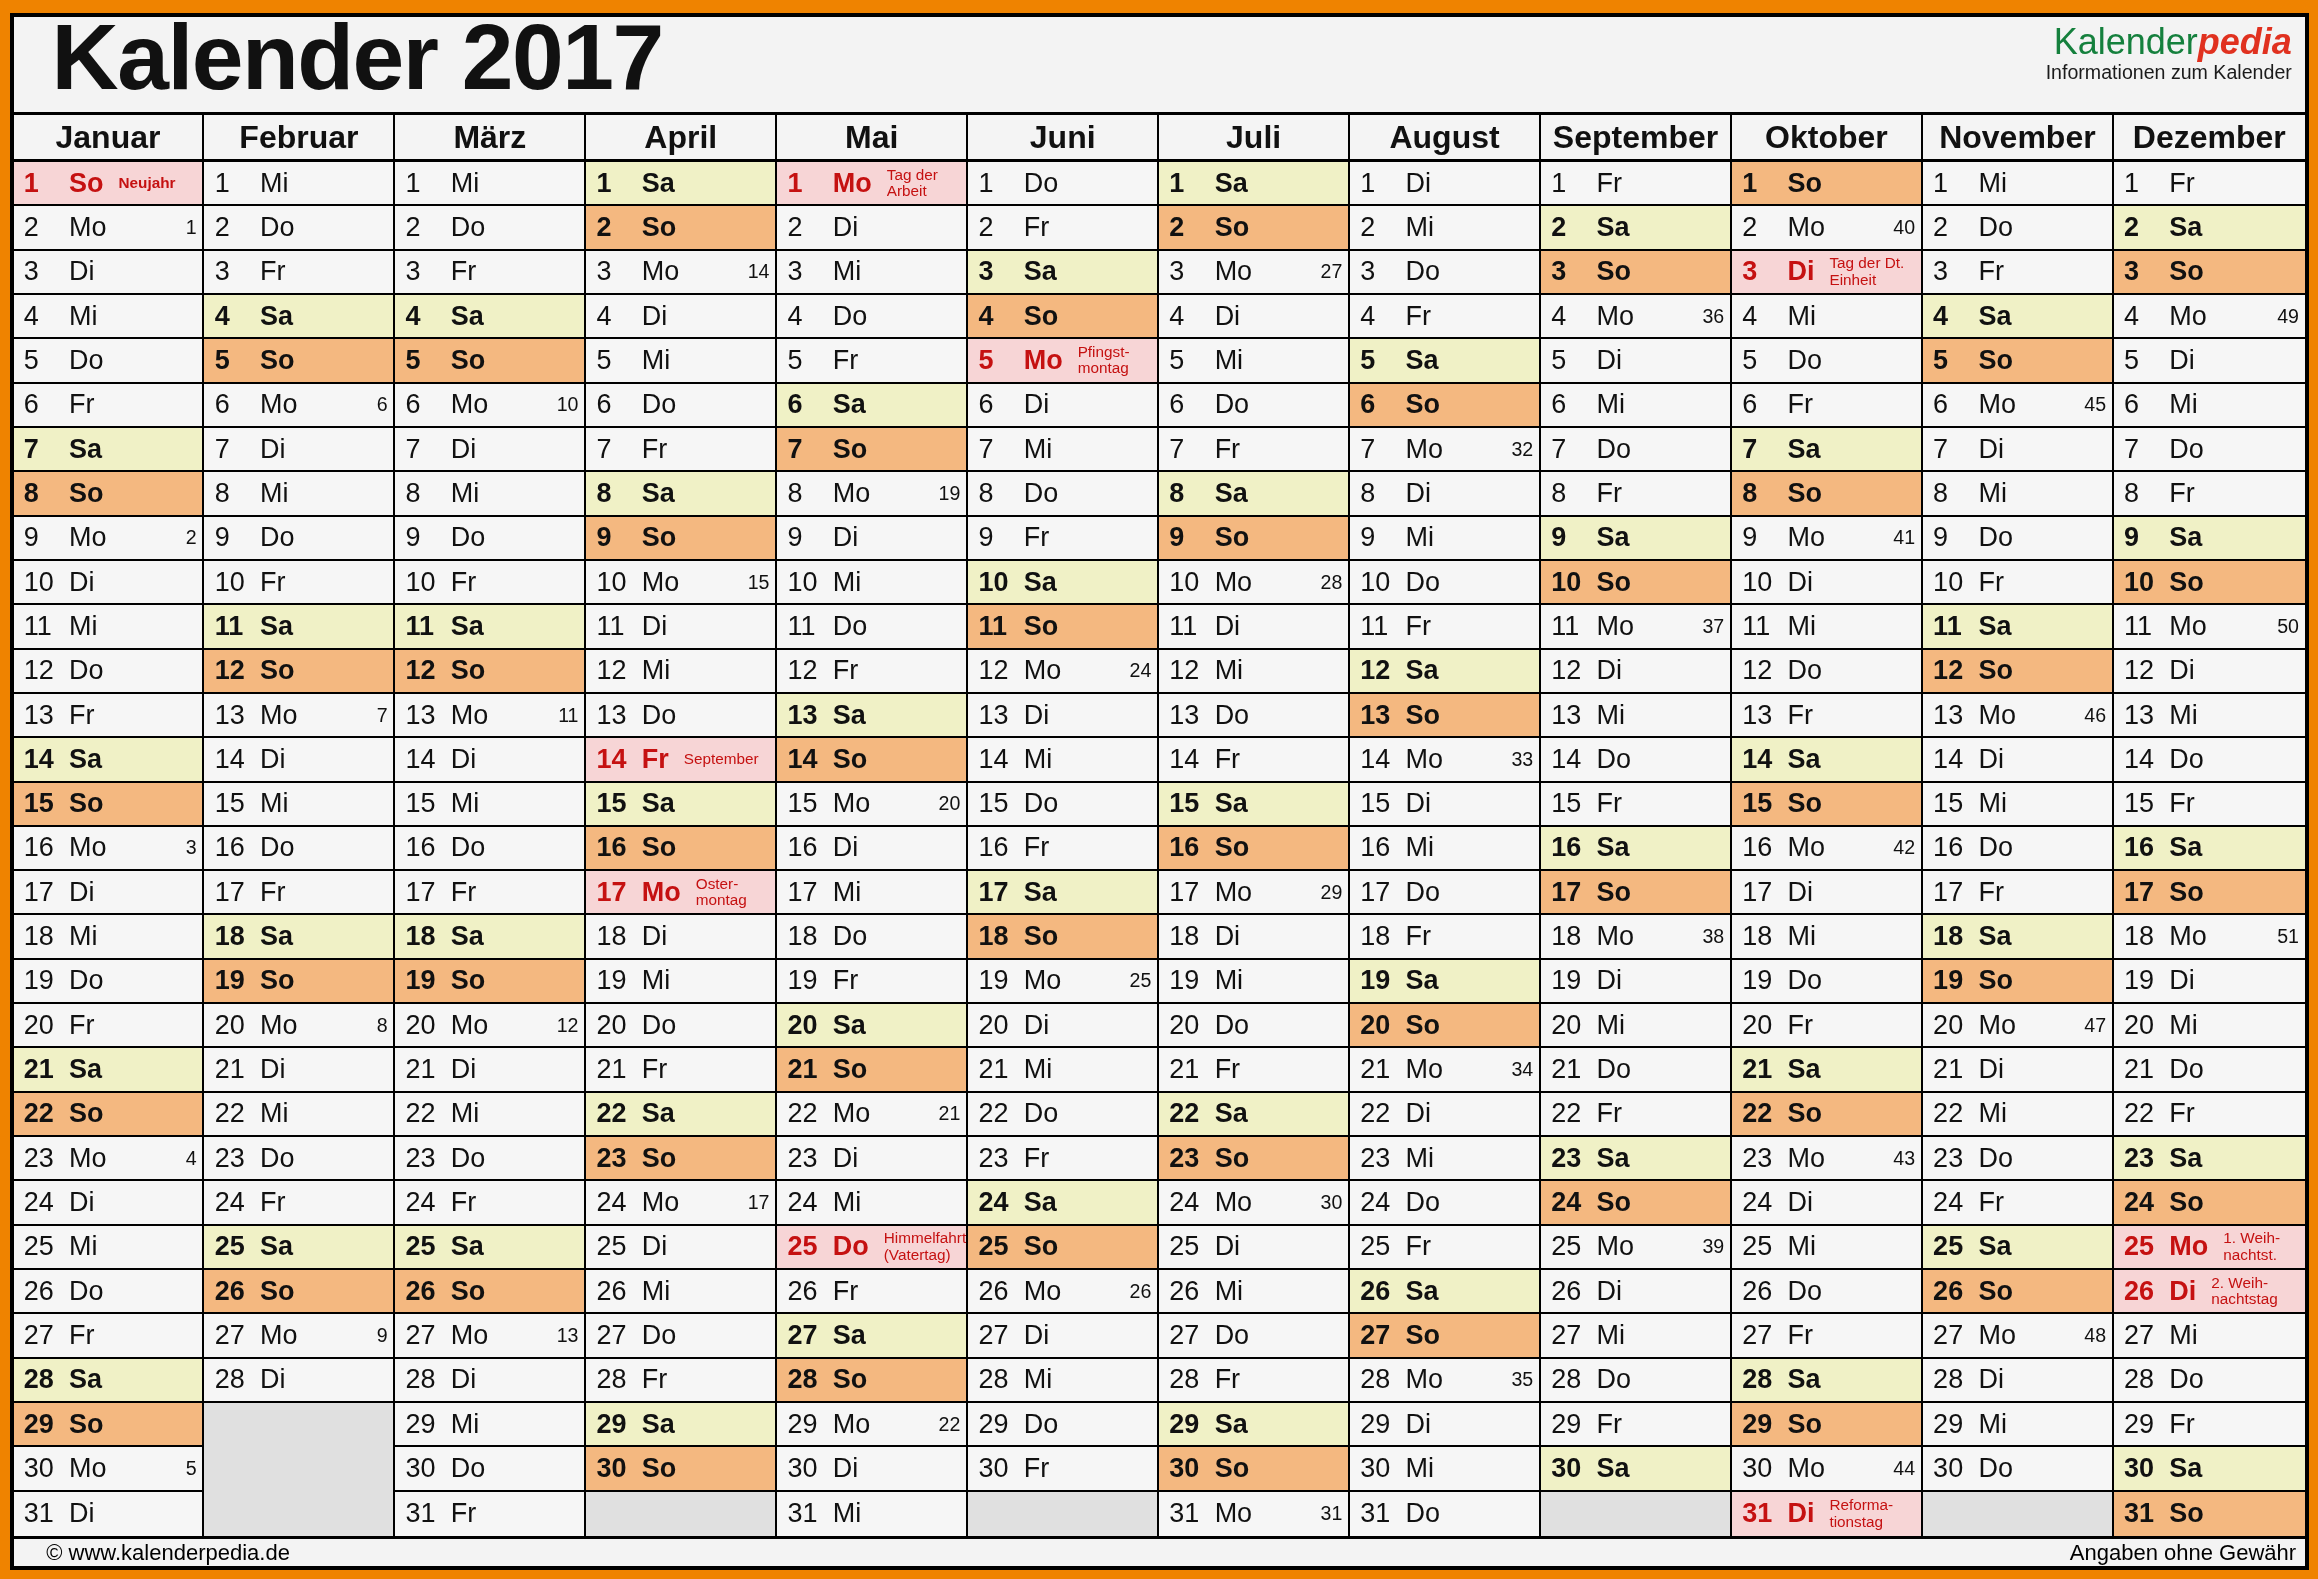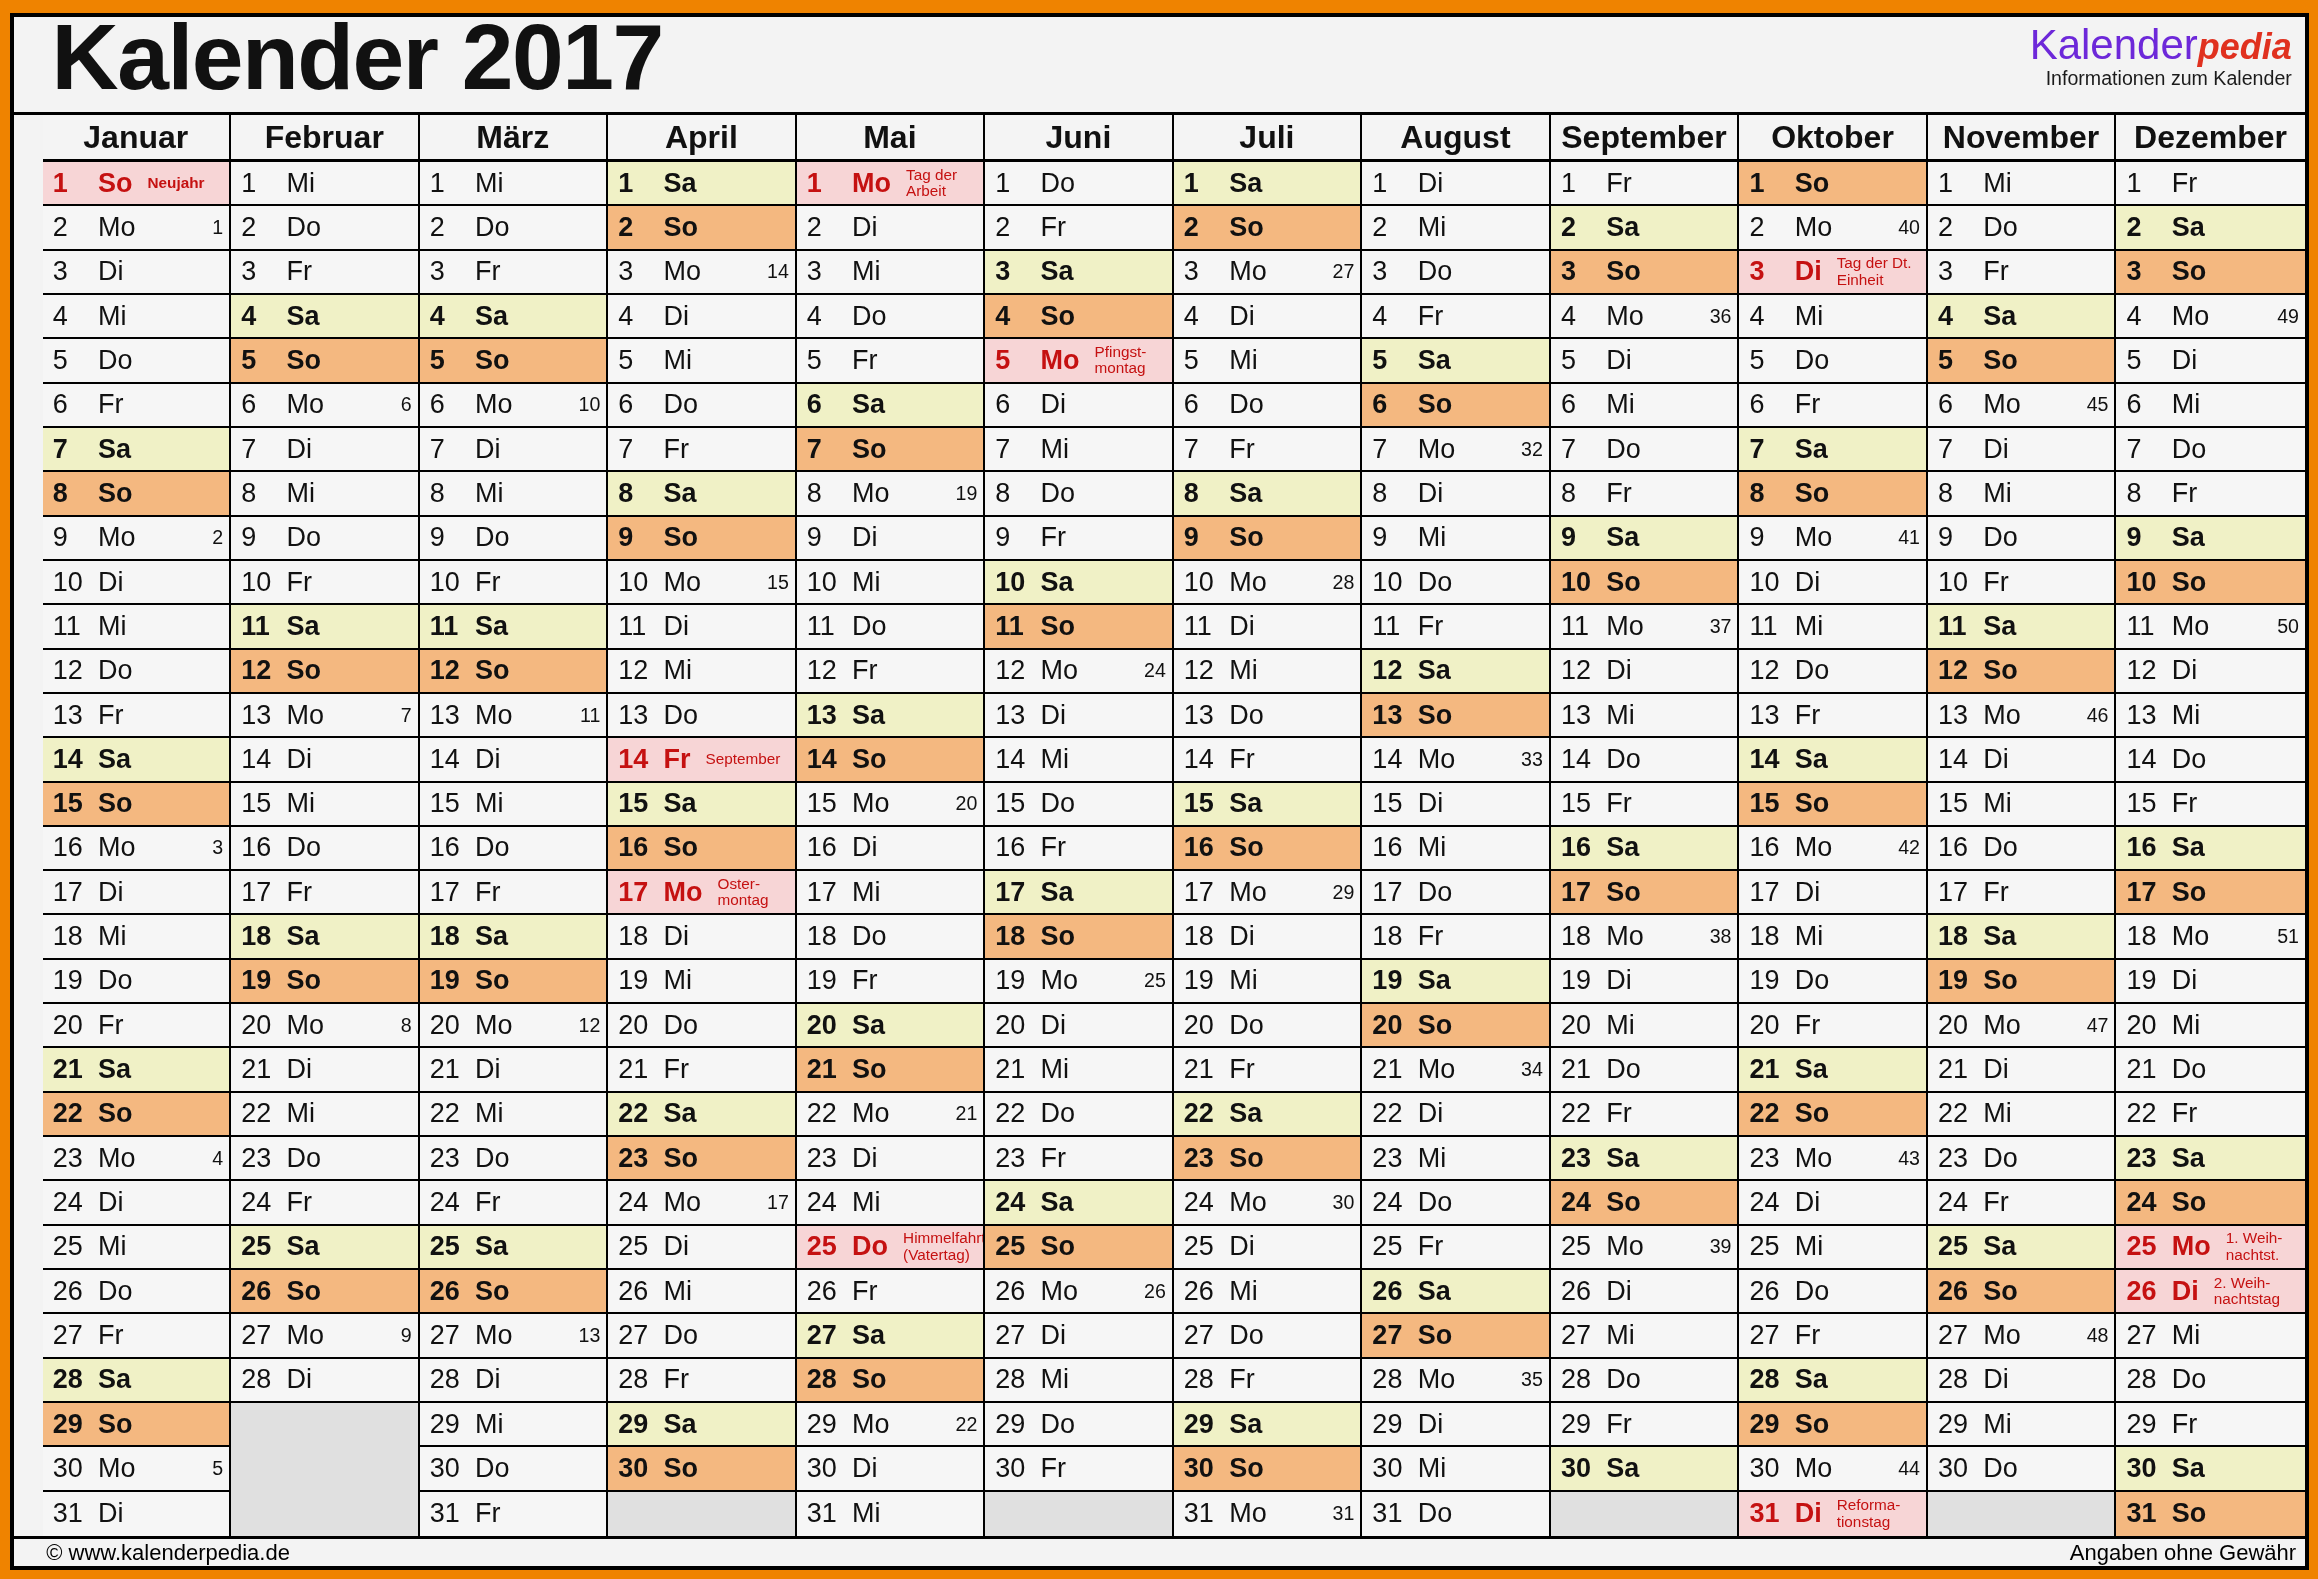--- a/index.html
+++ b/index.html
@@ -17,30 +17,29 @@
     display:flex; flex-direction:column;
     overflow:hidden;
   }
   
   .masthead { flex:0 0 95px; display:flex; justify-content:space-between; align-items:flex-start; overflow:visible; }
   .title {
     font-size:93px; font-weight:bold; line-height:1.0;
     letter-spacing:-1.5px; padding-left:38px; margin-top:-5.8px; white-space:nowrap;
   }
   .logo { text-align:right; padding-right:13px; margin-top:5.8px; line-height:1.05; }
-  .logo-main { font-size:42px; color:#6d28d9; }
+  .logo-main { font-size:36px; color:#15803d; }
   .logo-accent { font-size:36px; color:#E0311F; font-weight:bold; font-style:italic; }
   .logo-sub { font-size:19.6px; color:#1b1b1b; margin-top:1.5px;margin-left:44px; }
   
   .calendar {
     flex:0 0 1427px;
     display:grid; grid-template-columns:repeat(12,1fr);
     border-top:3.6px solid #000; border-bottom:3.6px solid #000;
     background:#F3F3F3;
-    padding-left:29px;
   }
   .month { display:grid; grid-template-rows:47px repeat(31,1fr); border-right:2.9px solid #000; min-width:0; }
   .month:last-child { border-right:none;border-radius:11px; }
   .mh {
     display:flex; align-items:center; justify-content:center;
     font-size:32px; font-weight:bold;
     border-bottom:3.6px solid #000; background:#F4F4F4;
   }
   .cell {
     display:flex; align-items:center;

